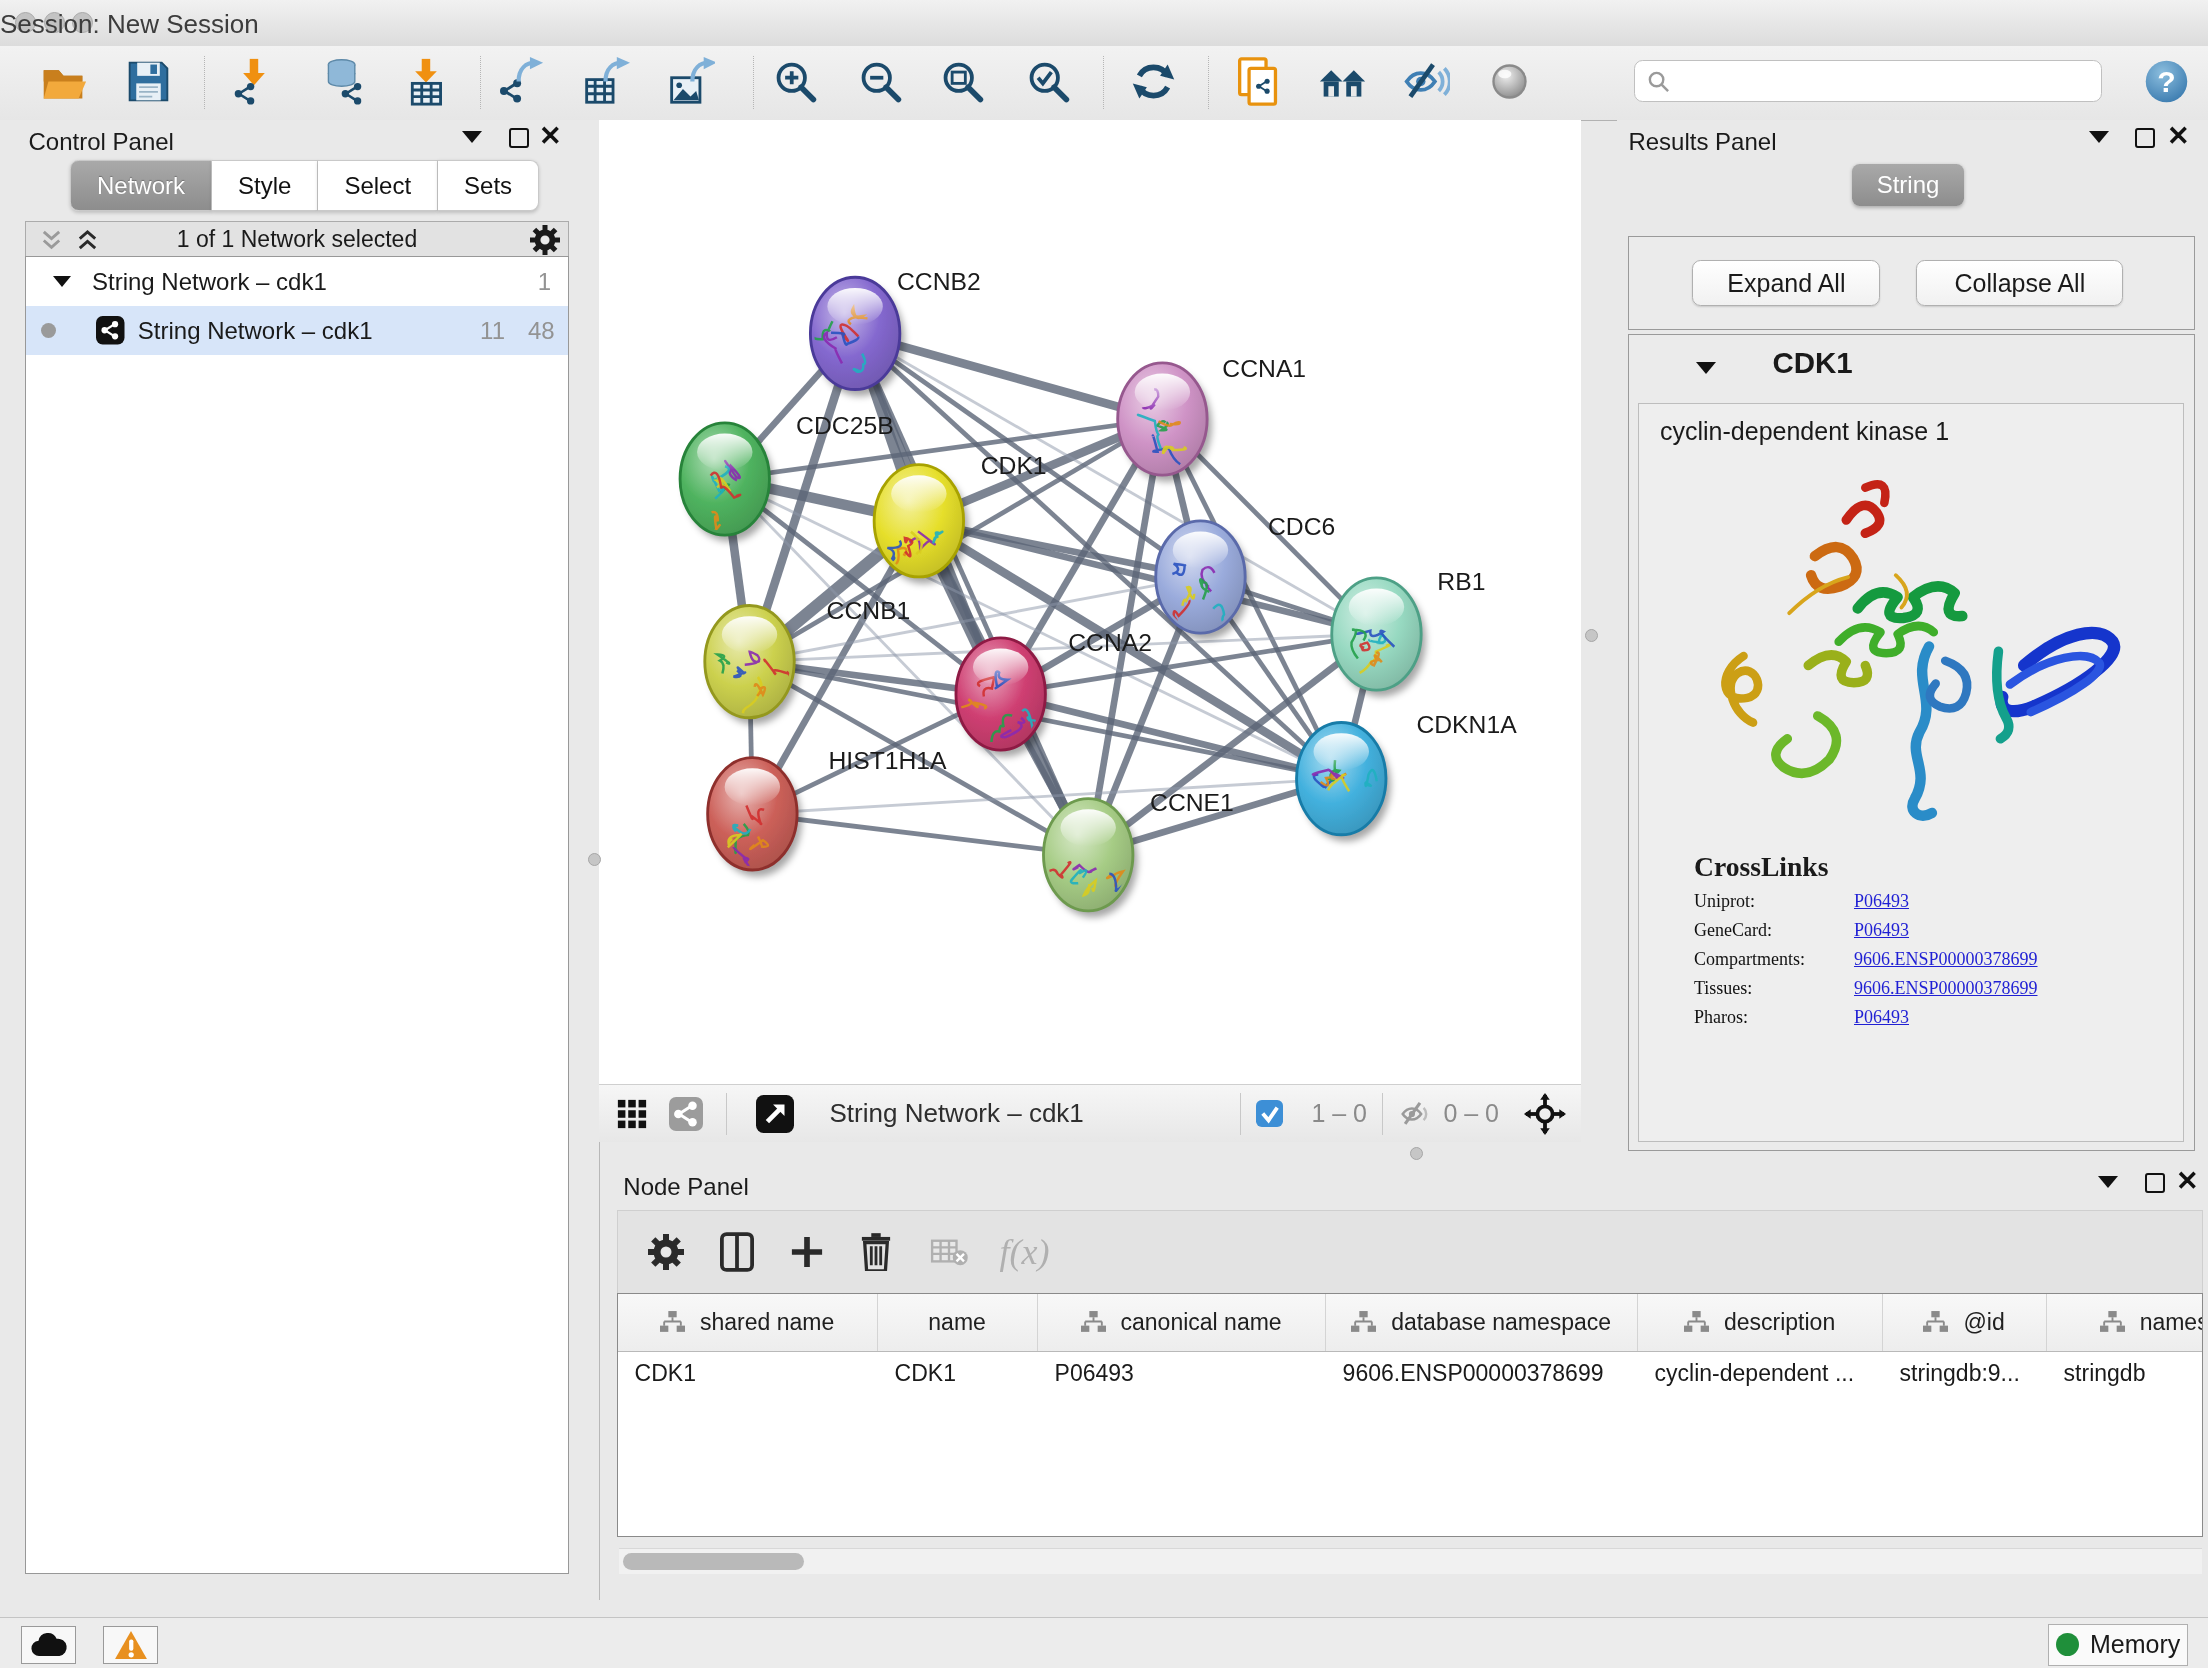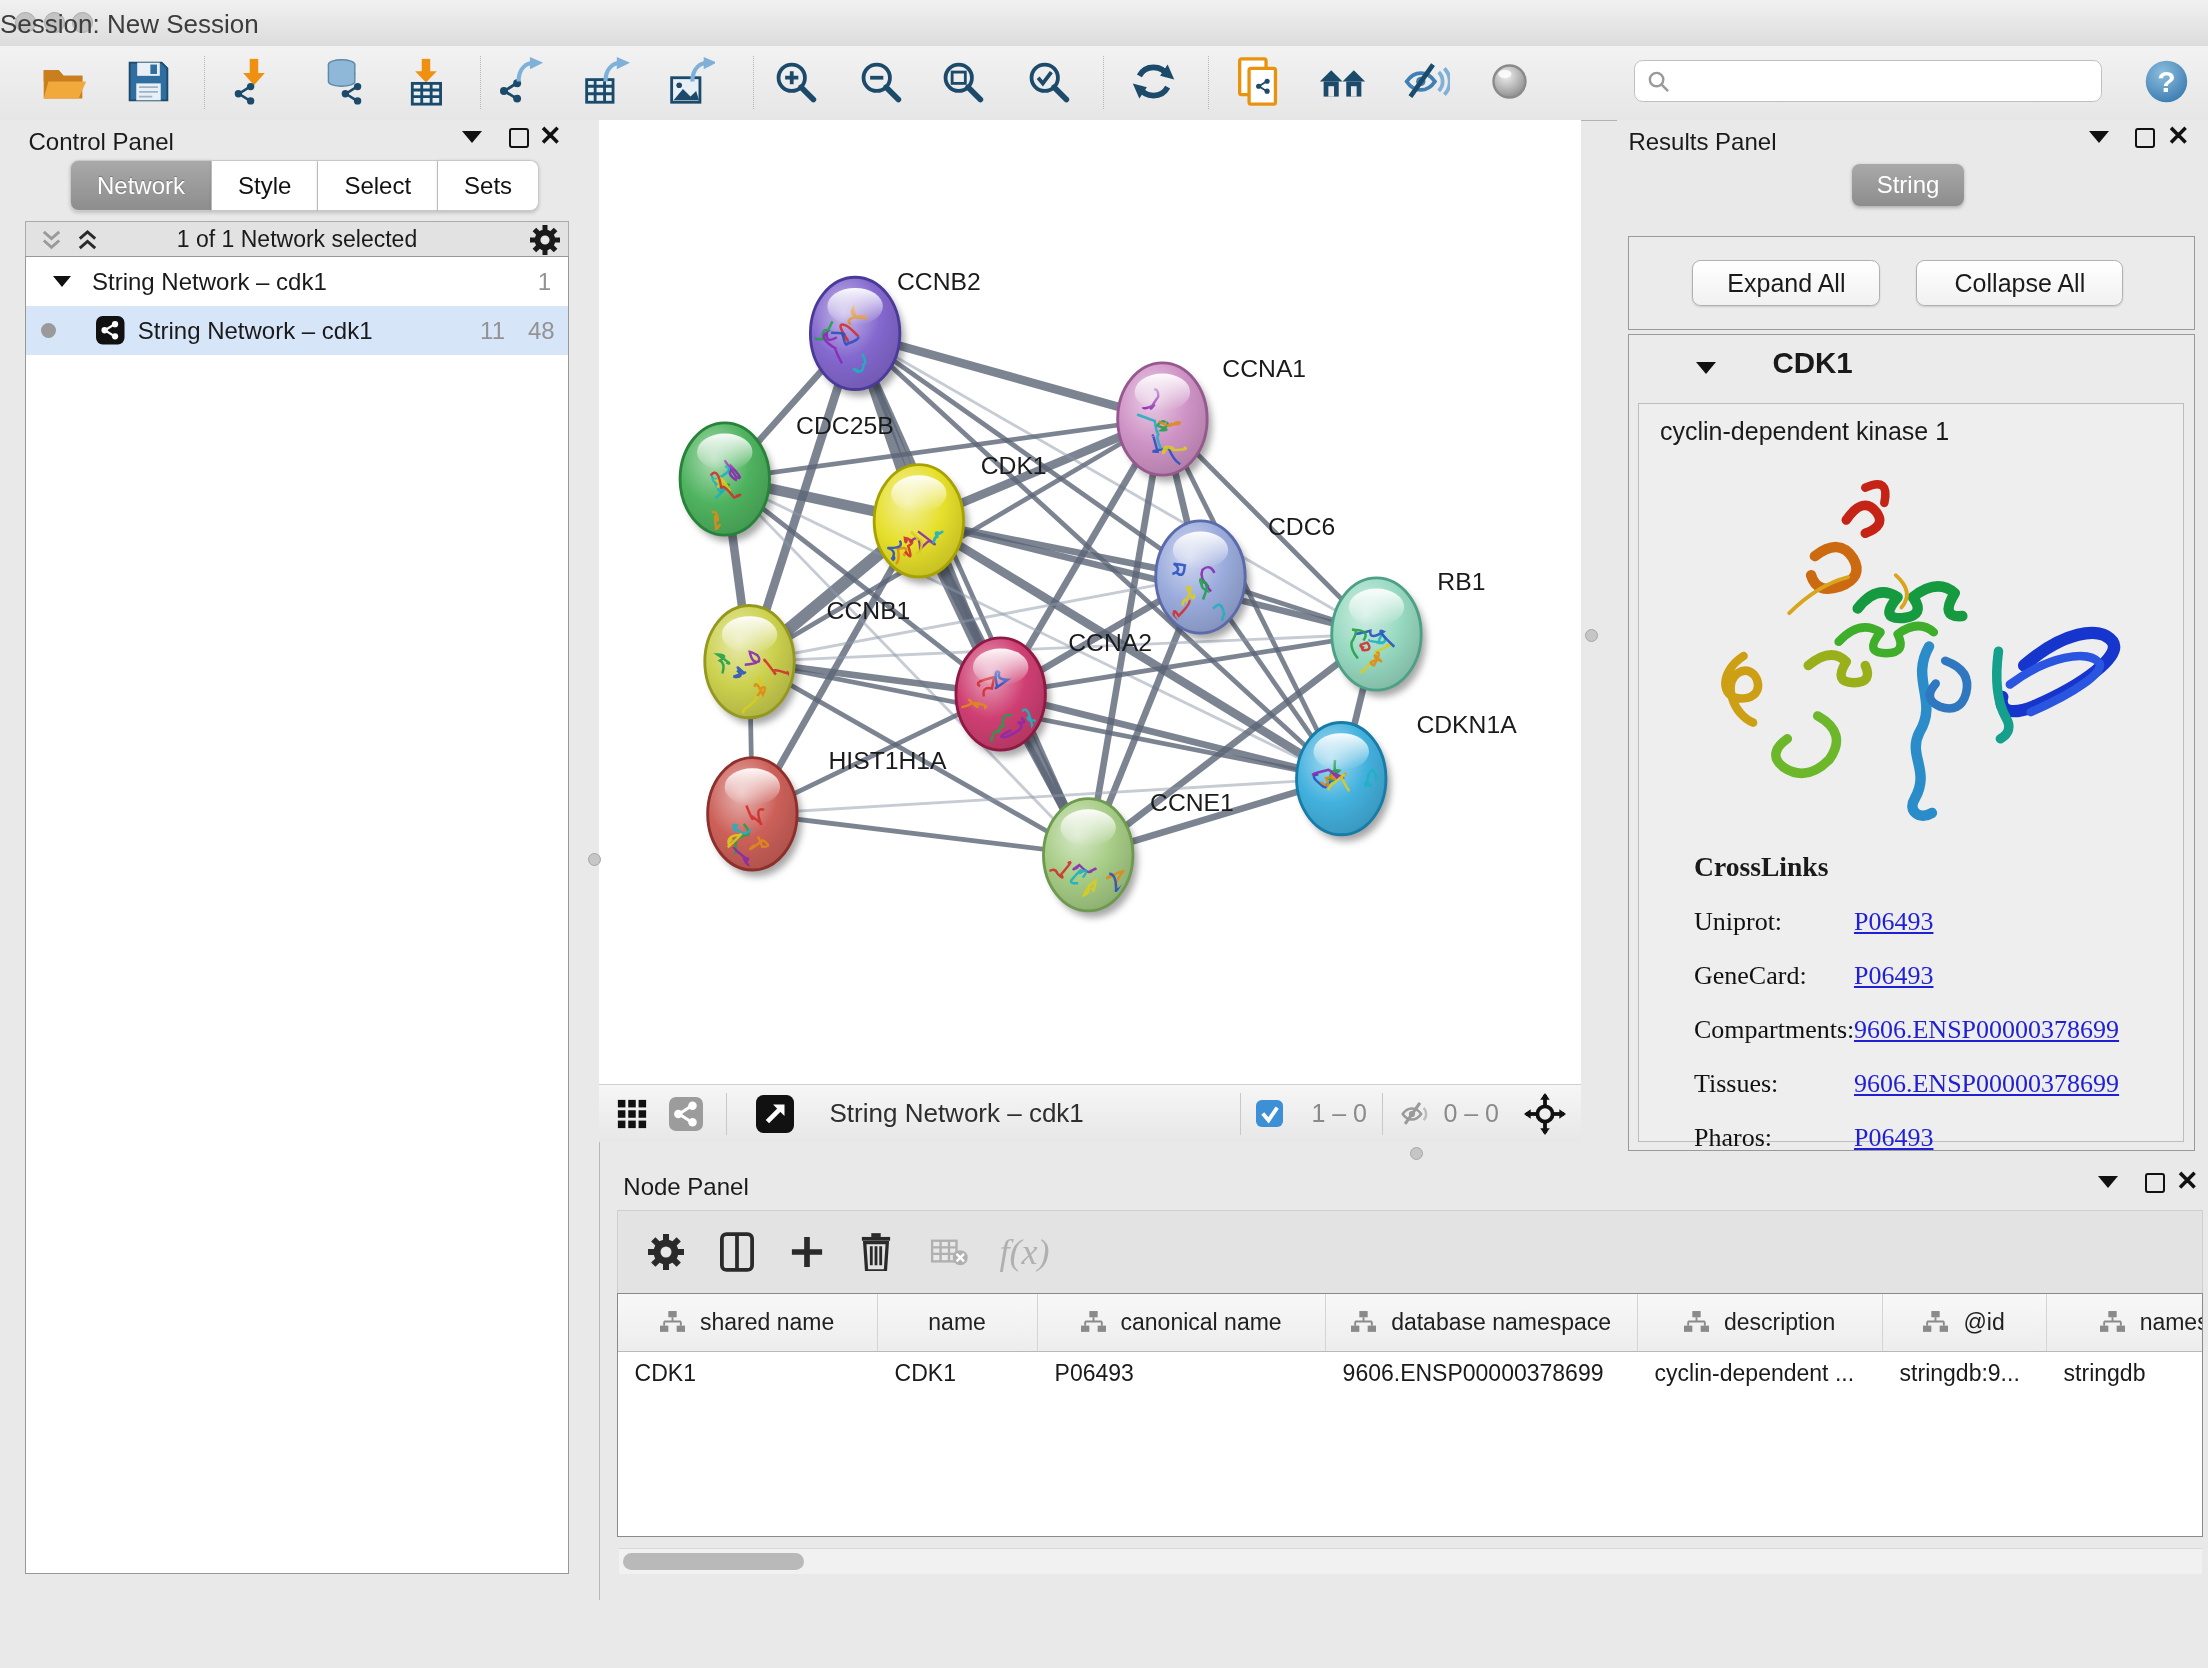--- a/index.html
+++ b/index.html
@@ -58,21 +58,21 @@
 
   
   #results-panel{left:1617px;top:120px;width:592px;height:1045px;background:#e9e9e9;}
   #rp-box1{left:11.4px;top:116px;width:567px;height:94px;background:#ebebeb;border:1.9px solid #9a9a9a;box-sizing:border-box;}
   .rp-btn{height:44px;background:linear-gradient(#ffffff,#f1f1f1);border:1px solid #b0b0b0;border-radius:8.6px;
           font-size:25px;display:flex;align-items:center;justify-content:center;box-shadow:0 1px 1.9px rgba(0,0,0,.15);}
   #rp-box2{left:11.4px;top:214px;width:567px;height:817px;background:#ebebeb;border:1.9px solid #9a9a9a;box-sizing:border-box;}
   #rp-inner{left:8.6px;top:68px;width:546px;height:739px;background:#eeeeee;border:1px solid #bdbdbd;box-sizing:border-box;}
   #crosslinks{font-family:"Liberation Serif",serif;}
   #crosslinks .cl-head{font-size:27.6px;font-weight:bold;}
-  .cl-row{display:flex;font-size:26px;margin-top:24px;}
+  .cl-row{display:flex;font-size:18px;margin-top:8px;}
   .cl-label{width:160px;color:#111;}
   .cl-link{color:#1f1fd4;text-decoration:underline;}
 
   
   #table-panel{left:609px;top:1165px;width:1600px;height:452px;background:#e9e9e9;}
   #tp-toolbar{left:7.6px;top:45px;width:1586px;height:84px;background:#e3e3e3;border:1px solid #cfcfcf;box-sizing:border-box;
               display:flex;align-items:center;}
   #tp-table{left:7.6px;top:128px;width:1586px;height:244px;background:#fff;border:1px solid #8a8a8a;
             box-sizing:border-box;overflow:hidden;}
   #tp-header{display:flex;height:57px;background:linear-gradient(#f8f8f8,#ededed);border-bottom:1.9px solid #b9b9b9;}
@@ -903,15 +903,33 @@
           <div class="td" style="width: 164px;">stringdb:9...</div>
           <div class="td" style="width: 266px;">stringdb</div>
         </div>
     </div>
     <div id="tp-hscroll" class="abs">
       <div id="tp-thumb" class="abs"></div>
     </div>
 
   </div>
 
+  <div id="bottom-bar" class="abs">
+    <div class="bb-btn abs" style="left:21px">
+      <svg width="38" height="27" viewBox="0 0 40 28">
+          <path d="M10 26 a8 8 0 0 1 -1 -16 a10 10 0 0 1 19 -2 a7.5 7.5 0 0 1 3 18z" fill="#111"></path>
+        </svg>
+    </div>
+    <div class="bb-btn abs" style="left:103px">
+      <svg width="34" height="30" viewBox="0 0 36 32">
+          <polygon points="18,1 35,31 1,31" fill="#e89020"></polygon>
+          <rect x="16" y="10" width="4.5" height="12" rx="2" fill="#fff"></rect>
+          <circle cx="18.2" cy="26.5" r="2.8" fill="#fff"></circle>
+        </svg>
+    </div>
+    <div id="memory-btn" class="abs">
+      <span id="memory-dot"></span>
+      <span>Memory</span>
+    </div>
+  </div>
 
 </div>
 
 
 </body></html>

